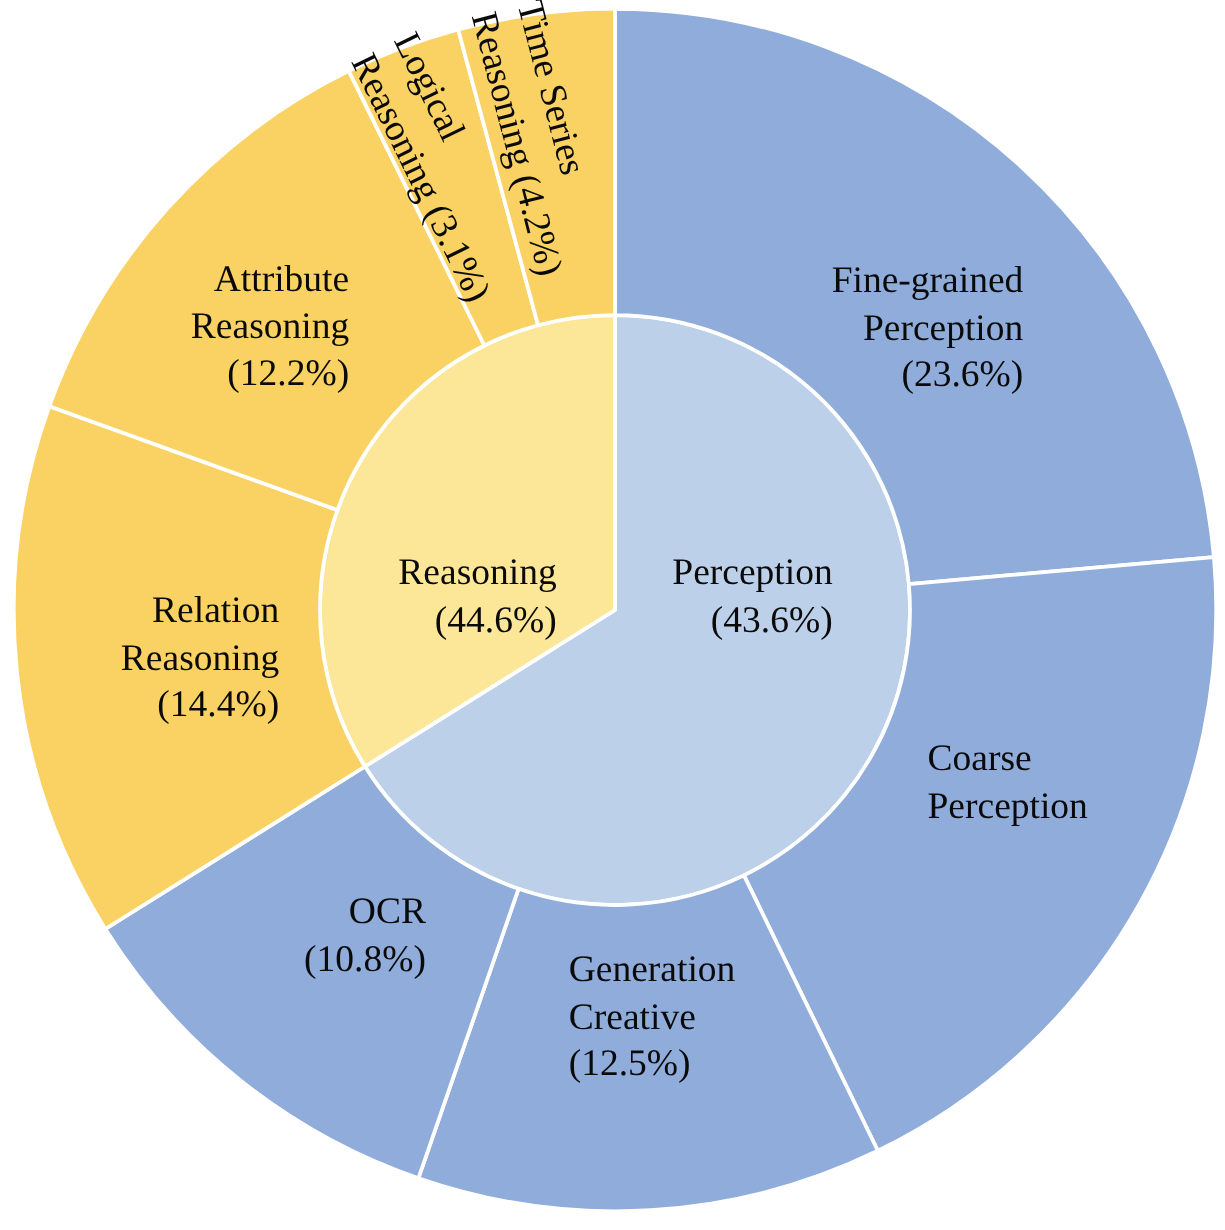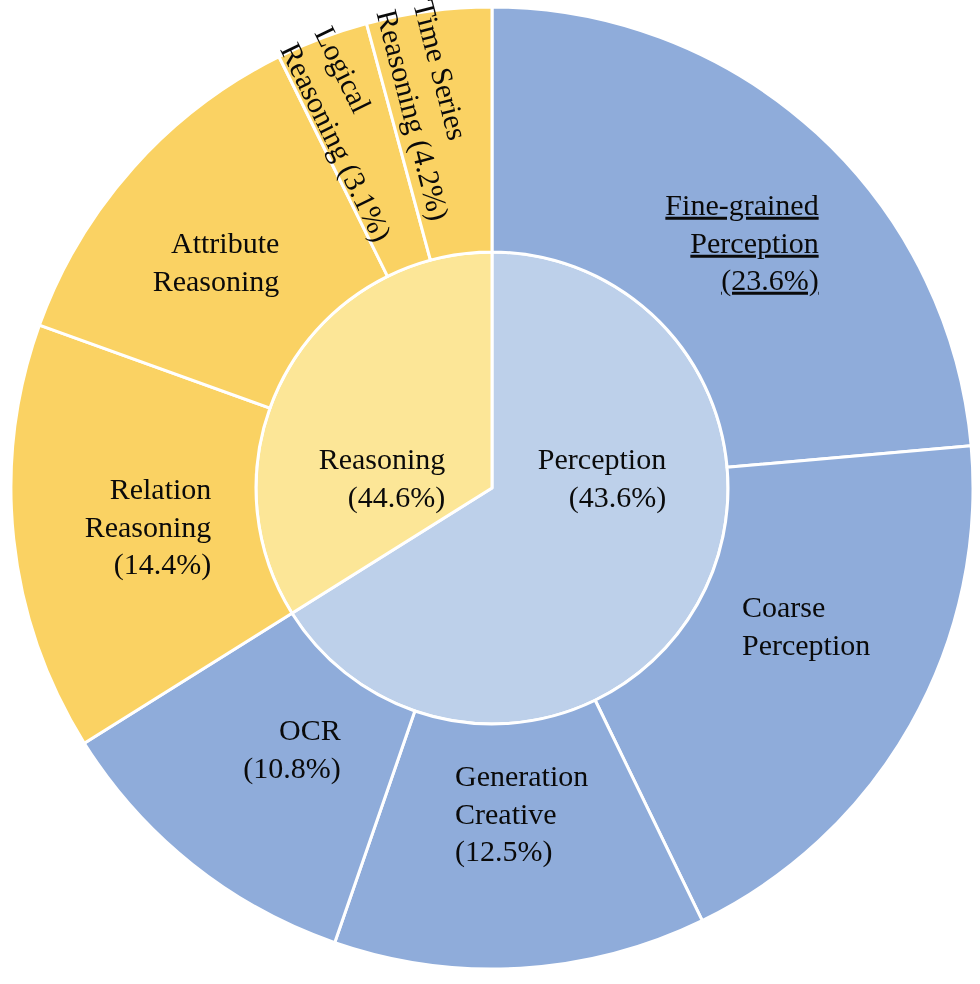--- a/index.html
+++ b/index.html
@@ -13,25 +13,25 @@
   .lbl{
     position:absolute;
     font-size:30px;
     line-height:1.25;
     white-space:nowrap;
     text-align:right;
   }
   .center-anchor{transform:translate(-50%,-50%);}
   .left-align{text-align:left;}
   
-  #lbl-fine-grained{left:742px;top:242px;text-decoration:underline;}
+  #lbl-fine-grained{left:742px;top:262px;}
   #lbl-coarse{left:742px;top:588px;}
   #lbl-creative{left:455px;top:757px;}
   #lbl-ocr{left:292px;top:748px;}
-  #lbl-relation{left:148px;top:526px;}
+  #lbl-relation{left:160px;top:526px;}
   #lbl-attribute{left:216px;top:261px;}
   #lbl-logical{left:340px;top:20px;transform-origin:0 0;transform:rotate(64deg);}
   #lbl-time-series{left:441px;top:-4px;transform-origin:0 0;transform:rotate(75.5deg);}
   #lbl-reasoning{left:382px;top:477px;}
   #lbl-perception{left:602px;top:477px;}
 </style>
 </head>
 <body>
 
 <div class="stage">
@@ -73,20 +73,21 @@
 
   <div class="lbl center-anchor" id="lbl-relation">
     <div>Relation</div>
     <div>Reasoning</div>
     <div>(14.4%)</div>
   </div>
 
   <div class="lbl center-anchor" id="lbl-attribute">
     <div>Attribute</div>
     <div>Reasoning</div>
+    <div>(12.2%)</div>
   </div>
 
   <div class="lbl left-align" id="lbl-logical">
     <div>Logical</div>
     <div>Reasoning (3.1%)</div>
   </div>
 
   <div class="lbl left-align" id="lbl-time-series">
     <div>Time Series</div>
     <div>Reasoning (4.2%)</div>

